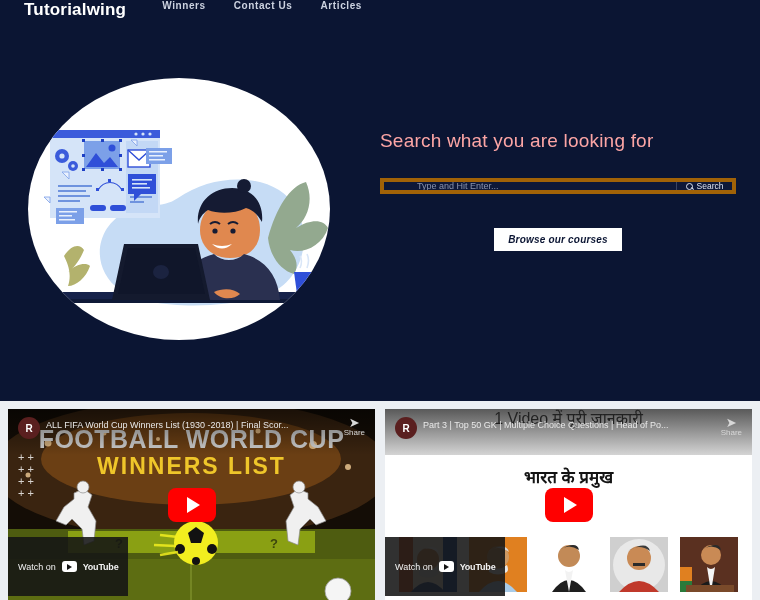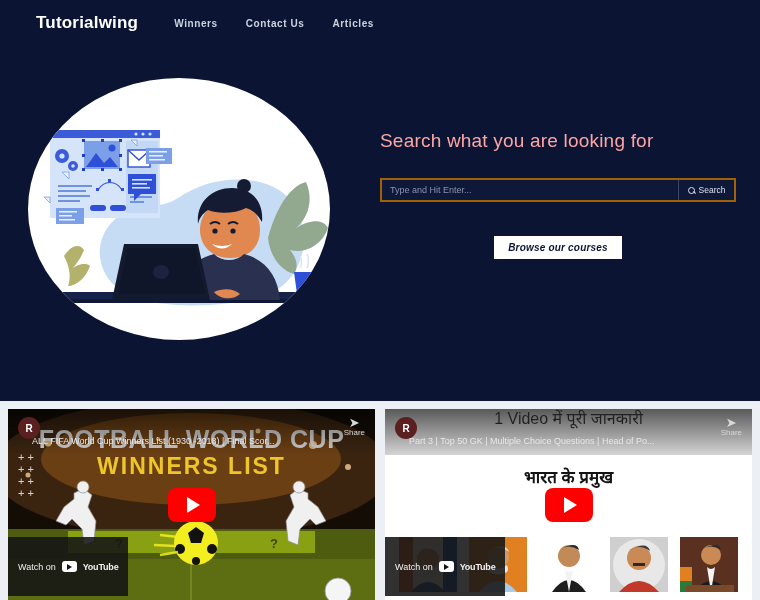--- a/index.html
+++ b/index.html
@@ -15,22 +15,22 @@
     position: relative;
     width: 760px; height: 401px;
     background: #0b1533;
     overflow: hidden;
   }
 
   
   .navbar {
     position: absolute; top: 0; left: 0;
     width: 760px; height: 46px;
-    display: flex; align-items: center;
-    padding-left: 36px;
+    display: flex; align-items: flex-start;
+    padding-left: 24px;
   }
   .brand {
     color: #ffffff;
     font-size: 17px;
     font-weight: 700;
     letter-spacing: 0.2px;
     margin-right: 36px;
     cursor: pointer;
   }
   .nav-links { display: flex; align-items: center; gap: 28px; }
@@ -65,23 +65,24 @@
   }
   .hero-title {
     color: #fca5a5;
     font-size: 19px;
     font-weight: 400;
     letter-spacing: 0.2px;
     margin-bottom: 26px;
   }
   .search-row {
     display: flex;
-    height: 24px;
-    border: 2px solid #a16207;
+    height: 16px;
+    border: 4px solid #a16207;
     background: #0e1838;
+    padding-left: 25px;
   }
   .search-input {
     flex: 1;
     background: transparent;
     border: none;
     outline: none;
     color: #dbe1ee;
     font-family: "Liberation Sans", sans-serif;
     font-size: 9px;
     padding: 0 8px;
@@ -159,28 +160,27 @@
   .vid-avatar {
     position: absolute; left: 10px; top: 8px;
     width: 22px; height: 22px;
     border-radius: 50%;
     background: #5a1f1f;
     color: #fff;
     font-size: 10px; font-weight: 700;
     display: flex; align-items: center; justify-content: center;
   }
   .vid-title {
-    position: absolute; left: 24px; top: 11px;
+    position: absolute; left: 38px; top: 11px;
     width: 265px;
     color: #e8e8e8;
     font-size: 9px;
     white-space: nowrap;
     overflow: hidden;
     text-overflow: ellipsis;
-    margin-top: 16px;
   }
   .vid-share {
     position: absolute; right: 10px; top: 8px;
     text-align: center;
     color: #d8d8d8;
     font-size: 8px;
   }
   .share-arrow { display: block; font-size: 13px; line-height: 11px; }
 
   .play-btn {

